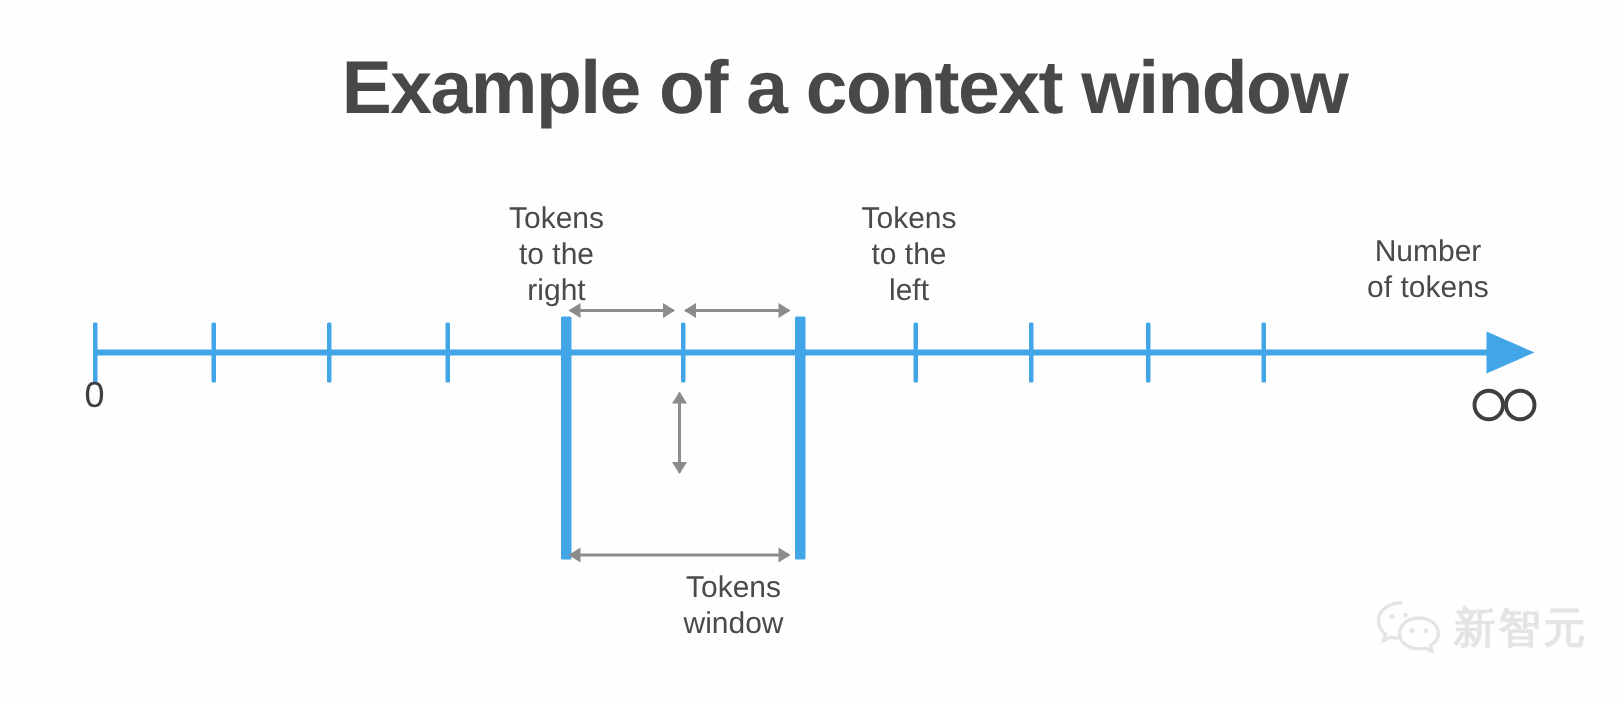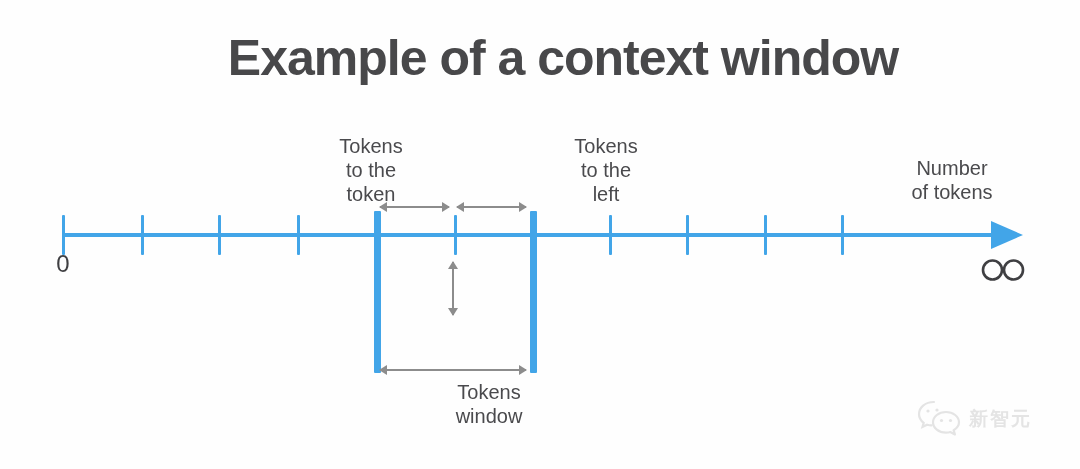--- a/index.html
+++ b/index.html
@@ -47,33 +47,33 @@
   }
   .zero-label {
     position:absolute; left:63px; top:250px; transform:translateX(-50%);
     font-size:24px; color:#3f3f42;
   }
   .infinity { position:absolute; left:1003px; top:257px; transform:translateX(-50%); }
   .watermark {
     position:absolute; left:916px; top:398px; display:flex; align-items:center; gap:7px;
     color:var(--wm);
   }
-  .watermark .brand { font-size:19px; font-weight:bold; letter-spacing:2px; line-height:42px; }
+  .watermark .brand { font-size:28px; font-weight:bold; letter-spacing:2px; line-height:42px; }
 </style>
 </head>
 <body>
 
 <div id="page" style="--blue: #42a5e8; --arrow: #8c8c8c; --dark: #48484a; --wm: #e4e4e4;">
 
   <div class="title">Example of a context window</div>
 
   <div class="diagram-label" style="left:335px; top:134px;">
     <div>Tokens</div>
     <div>to the</div>
-    <div>token</div>
+    <div>right</div>
   </div>
   <div class="diagram-label" style="left:570px; top:134px;">
     <div>Tokens</div>
     <div>to the</div>
     <div>left</div>
   </div>
   <div class="diagram-label" style="left:916px; top:156px;">
     <div>Number</div>
     <div>of tokens</div>
   </div>

